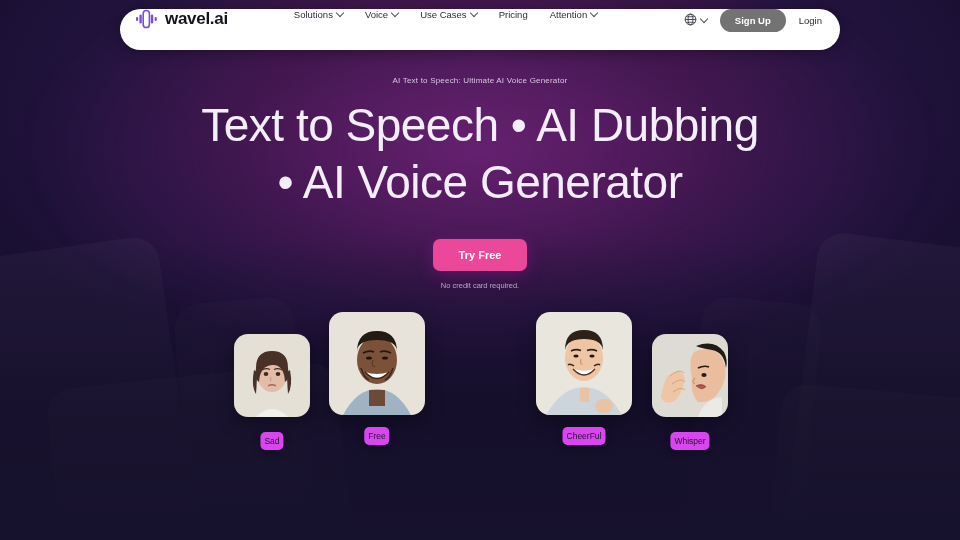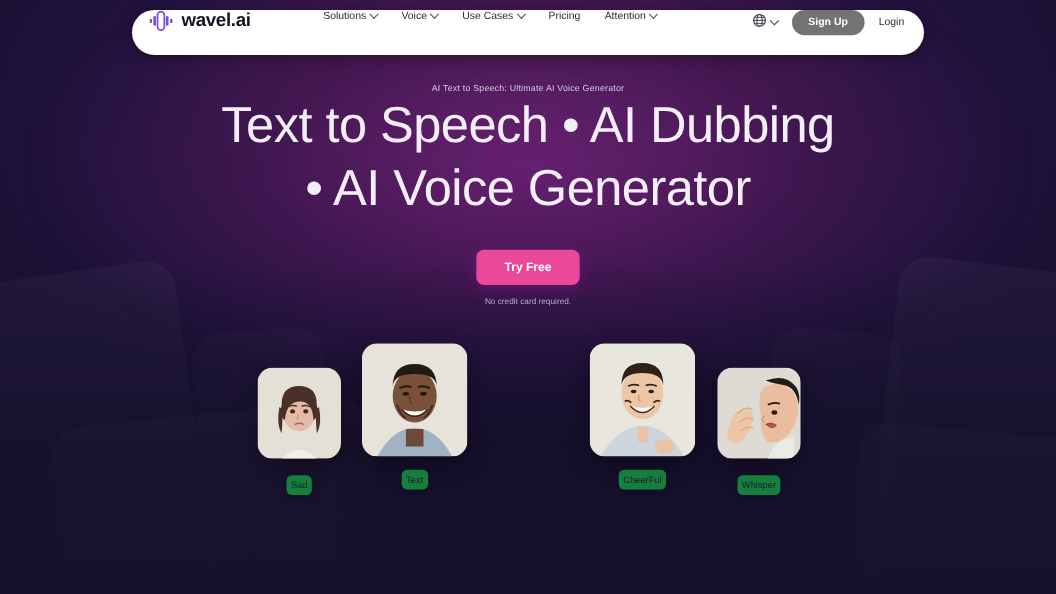--- a/index.html
+++ b/index.html
@@ -57,21 +57,21 @@
   .signup{
     background:#737373; color:#fff; font-size:9.5px; font-weight:600;
     padding:6px 15px; border-radius:12px; border:none; cursor:pointer; white-space:nowrap;
   }
   .login{ font-size:9.5px; color:#2e2a38; cursor:pointer; }
 
   
   .hero{ position:absolute; left:0; right:0; top:76px; text-align:center; z-index:3; }
   .eyebrow{ font-size:8px; color:#d9c7e4; letter-spacing:.2px; }
   .h1{
-    font-size:46px; line-height:57px; font-weight:400;
+    margin-top:12px; font-size:46px; line-height:57px; font-weight:400;
     color:#f4eefb; letter-spacing:-.5px;
   }
   .h1 .l2{ display:block; }
   .sub{
     margin-top:14px; font-size:10.5px; color:#cfc2dd; letter-spacing:.05px;
   }
   .cta-wrap{ margin-top:28px; }
   .cta{
     background:#ec4899; color:#fff; border:none; cursor:pointer;
     font-size:11px; font-weight:600; padding:10px 26px; border-radius:7px;
@@ -81,21 +81,21 @@
 
   
   .avatars{ position:absolute; left:0; right:0; top:306px; height:140px; z-index:3; }
   .card{ position:absolute; }
   .thumb{
     border-radius:14px; overflow:hidden; position:relative;
     box-shadow:0 6px 18px rgba(0,0,0,.35);
   }
   .pill{
     position:absolute; left:50%; transform:translateX(-50%);
-    background:#15803d; color:#1d1a26; font-size:8.5px;
+    background:#d946ef; color:#1d1a26; font-size:8.5px;
     padding:4px 4px; border-radius:5px; white-space:nowrap;
     box-shadow:0 2px 8px rgba(0,0,0,.3);
   }
 
   
   .face{ position:absolute; inset:0; }
 </style>
 </head>
 <body>
 
@@ -210,21 +210,21 @@
         <ellipse cx="56" cy="46" rx="3" ry="1.6" fill="#1d1410"></ellipse>
         <path d="M34 41 q6 -3 11 -1" stroke="#241a14" stroke-width="1.8" fill="none"></path>
         <path d="M51 40 q5 -2 11 1" stroke="#241a14" stroke-width="1.8" fill="none"></path>
         <path d="M36 60 q12 12 24 0 q-12 4 -24 0z" fill="#ffffff"></path>
         <path d="M36 60 q12 13 24 0" stroke="#3a2418" stroke-width="1.4" fill="none"></path>
         <path d="M32 56 q3 10 8 12" stroke="#40291c" stroke-width="1.6" fill="none"></path>
         <path d="M64 56 q-3 10 -8 12" stroke="#40291c" stroke-width="1.6" fill="none"></path>
         <path d="M44 48 q-2 6 2 7" stroke="#5d3b28" stroke-width="1.2" fill="none"></path>
       </svg>
     </div>
-    <div class="pill" style="top:115px;">Text</div>
+    <div class="pill" style="top:115px;">Free</div>
   </div>
 
   <div class="card" style="left:536px; top:6px;">
     <div class="thumb" style="width:96px;height:103px;">
       <svg class="face" viewBox="0 0 96 103" preserveAspectRatio="none">
         <rect width="96" height="103" fill="#e9e6dd"></rect>
         <path d="M10 103 q16 -28 38 -28 q22 0 38 28 z" fill="#ccd4dc"></path>
         <path d="M44 76 h9 v14 h-9 z" fill="#e8c3a6"></path>
         <ellipse cx="48" cy="46" rx="19" ry="23" fill="#eec5a5"></ellipse>
         <path d="M29 38 q0 -20 19 -20 q19 0 19 20 q-2 -11 -19 -11 q-17 0 -19 11z" fill="#2e2218"></path>

